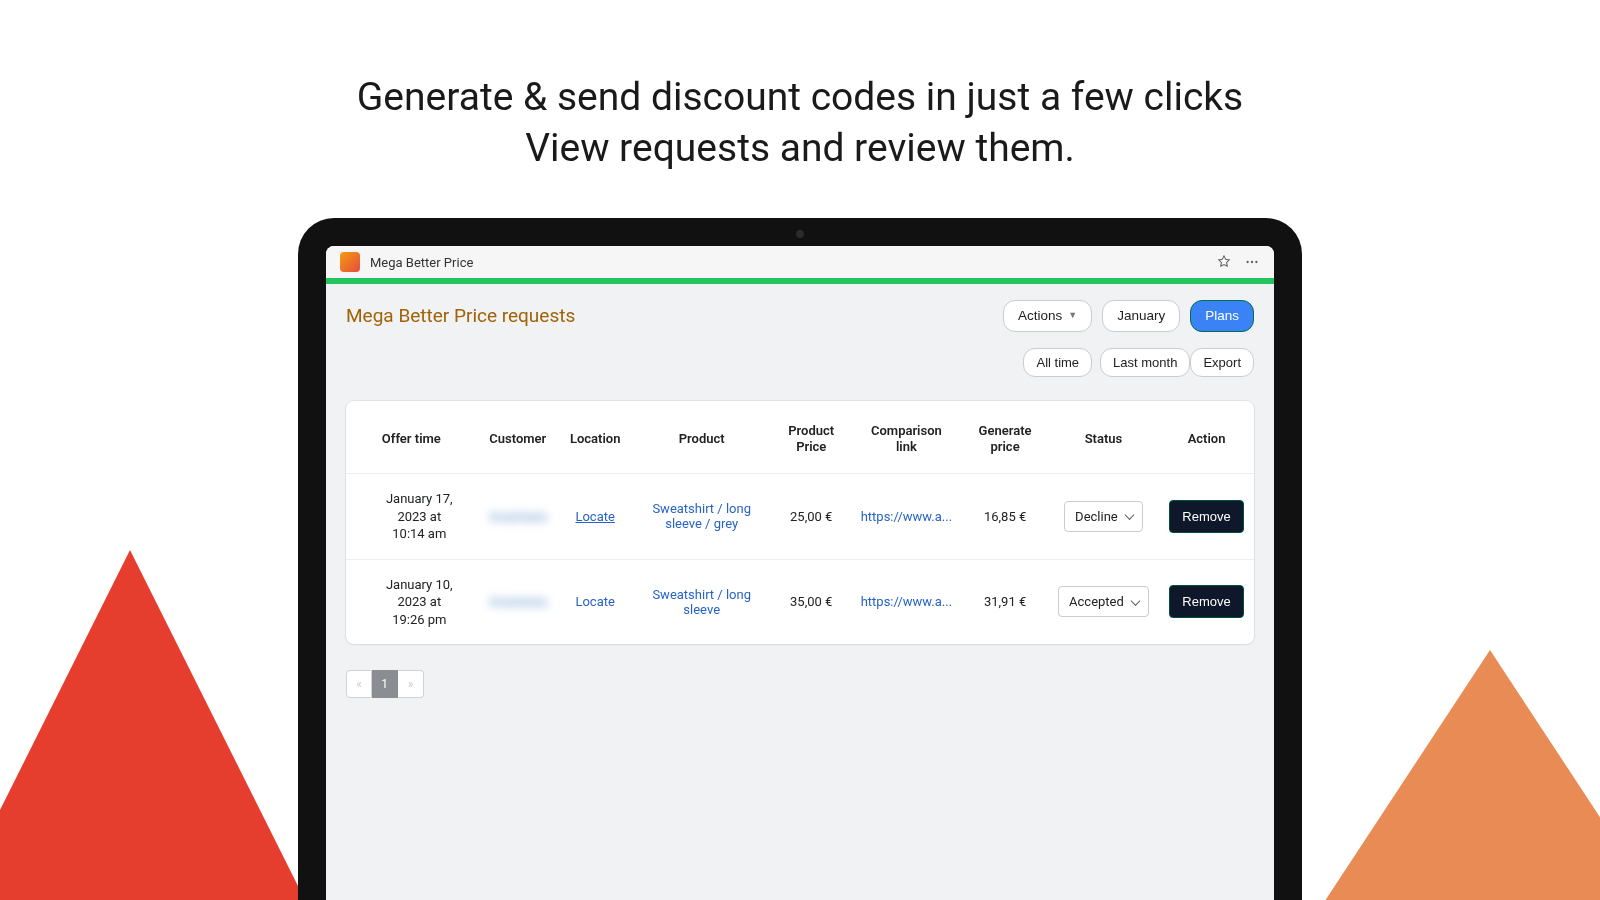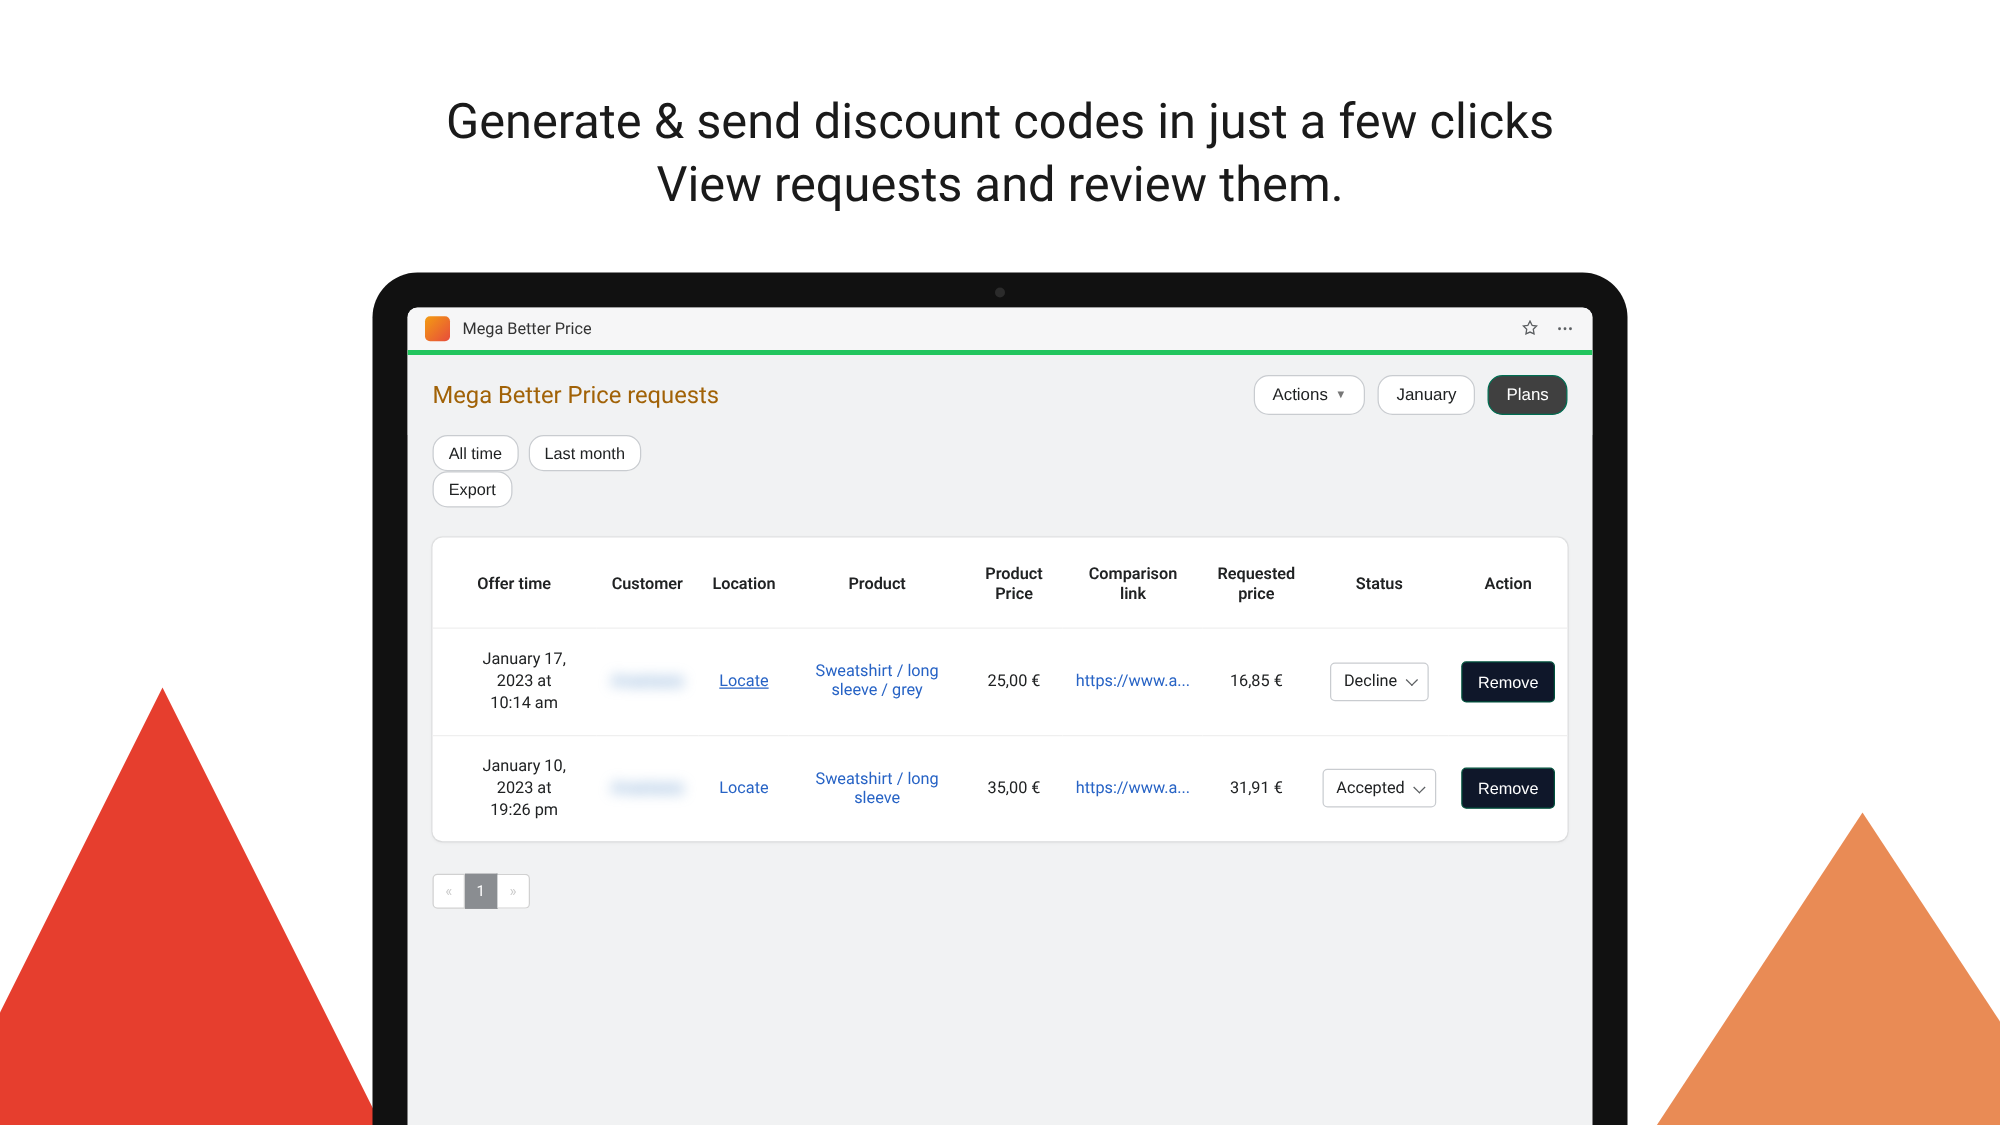--- a/index.html
+++ b/index.html
@@ -69,21 +69,21 @@
     overflow: hidden;
     position: relative;
   }
   
   .app-bar {
     height: 38px;
     display: flex;
     align-items: center;
     padding: 0 14px;
     background: #f6f6f7;
-    border-bottom: 4px solid #22c55e;
+    border-bottom: 6px solid #22c55e;
     font-size: 13px;
     color: #333;
   }
   .app-icon {
     width: 20px; height: 20px;
     border-radius: 4px;
     background: linear-gradient(135deg, #f39c12, #e74c3c);
     margin-right: 10px;
     position: relative;
   }
@@ -126,32 +126,31 @@
     border: 1px solid #c9ccd0;
     background: #fff;
     color: #202223;
     cursor: pointer;
     display: inline-flex;
     align-items: center;
     gap: 6px;
     line-height: 1;
   }
   .btn-primary {
-    background: #404040;
+    background: #3b82f6;
     border-color: #006e52;
     color: #fff;
     text-align: right;
   }
   .btn .caret { font-size: 9px; color: #777; }
   
   .filter-row {
     display: flex;
     justify-content: flex-end;
     padding: 0 20px 14px 20px;
-    flex-direction: column;
   }
   .filter-left { display: flex; gap: 8px; }
   .btn-sm { padding: 7px 12px; font-size: 13px; }
   
   .card {
     margin: 10px 20px 16px 20px;
     background: #fff;
     border-radius: 8px;
     box-shadow: 0 0 0 1px rgba(0,0,0,0.06), 0 1px 3px rgba(0,0,0,0.05);
     overflow: hidden;
@@ -301,21 +300,21 @@
     <div class="card">
       <table>
         <thead>
           <tr>
             <th style="width:130px">Offer time</th>
             <th style="width:82px">Customer</th>
             <th style="width:72px">Location</th>
             <th style="width:140px">Product</th>
             <th style="width:78px">Product Price</th>
             <th style="width:95px">Comparison link</th>
-            <th style="width:85px">Requested price</th>
+            <th style="width:85px">Generate price</th>
             <th style="width:90px">Status</th>
             <th style="width:80px">Action</th>
           </tr>
         </thead>
         <tbody>
           <tr>
             <td>
               <span class="dt-line1">January 17, 2023 at</span>
               <span class="dt-line2">10:14 am</span>
             </td>

